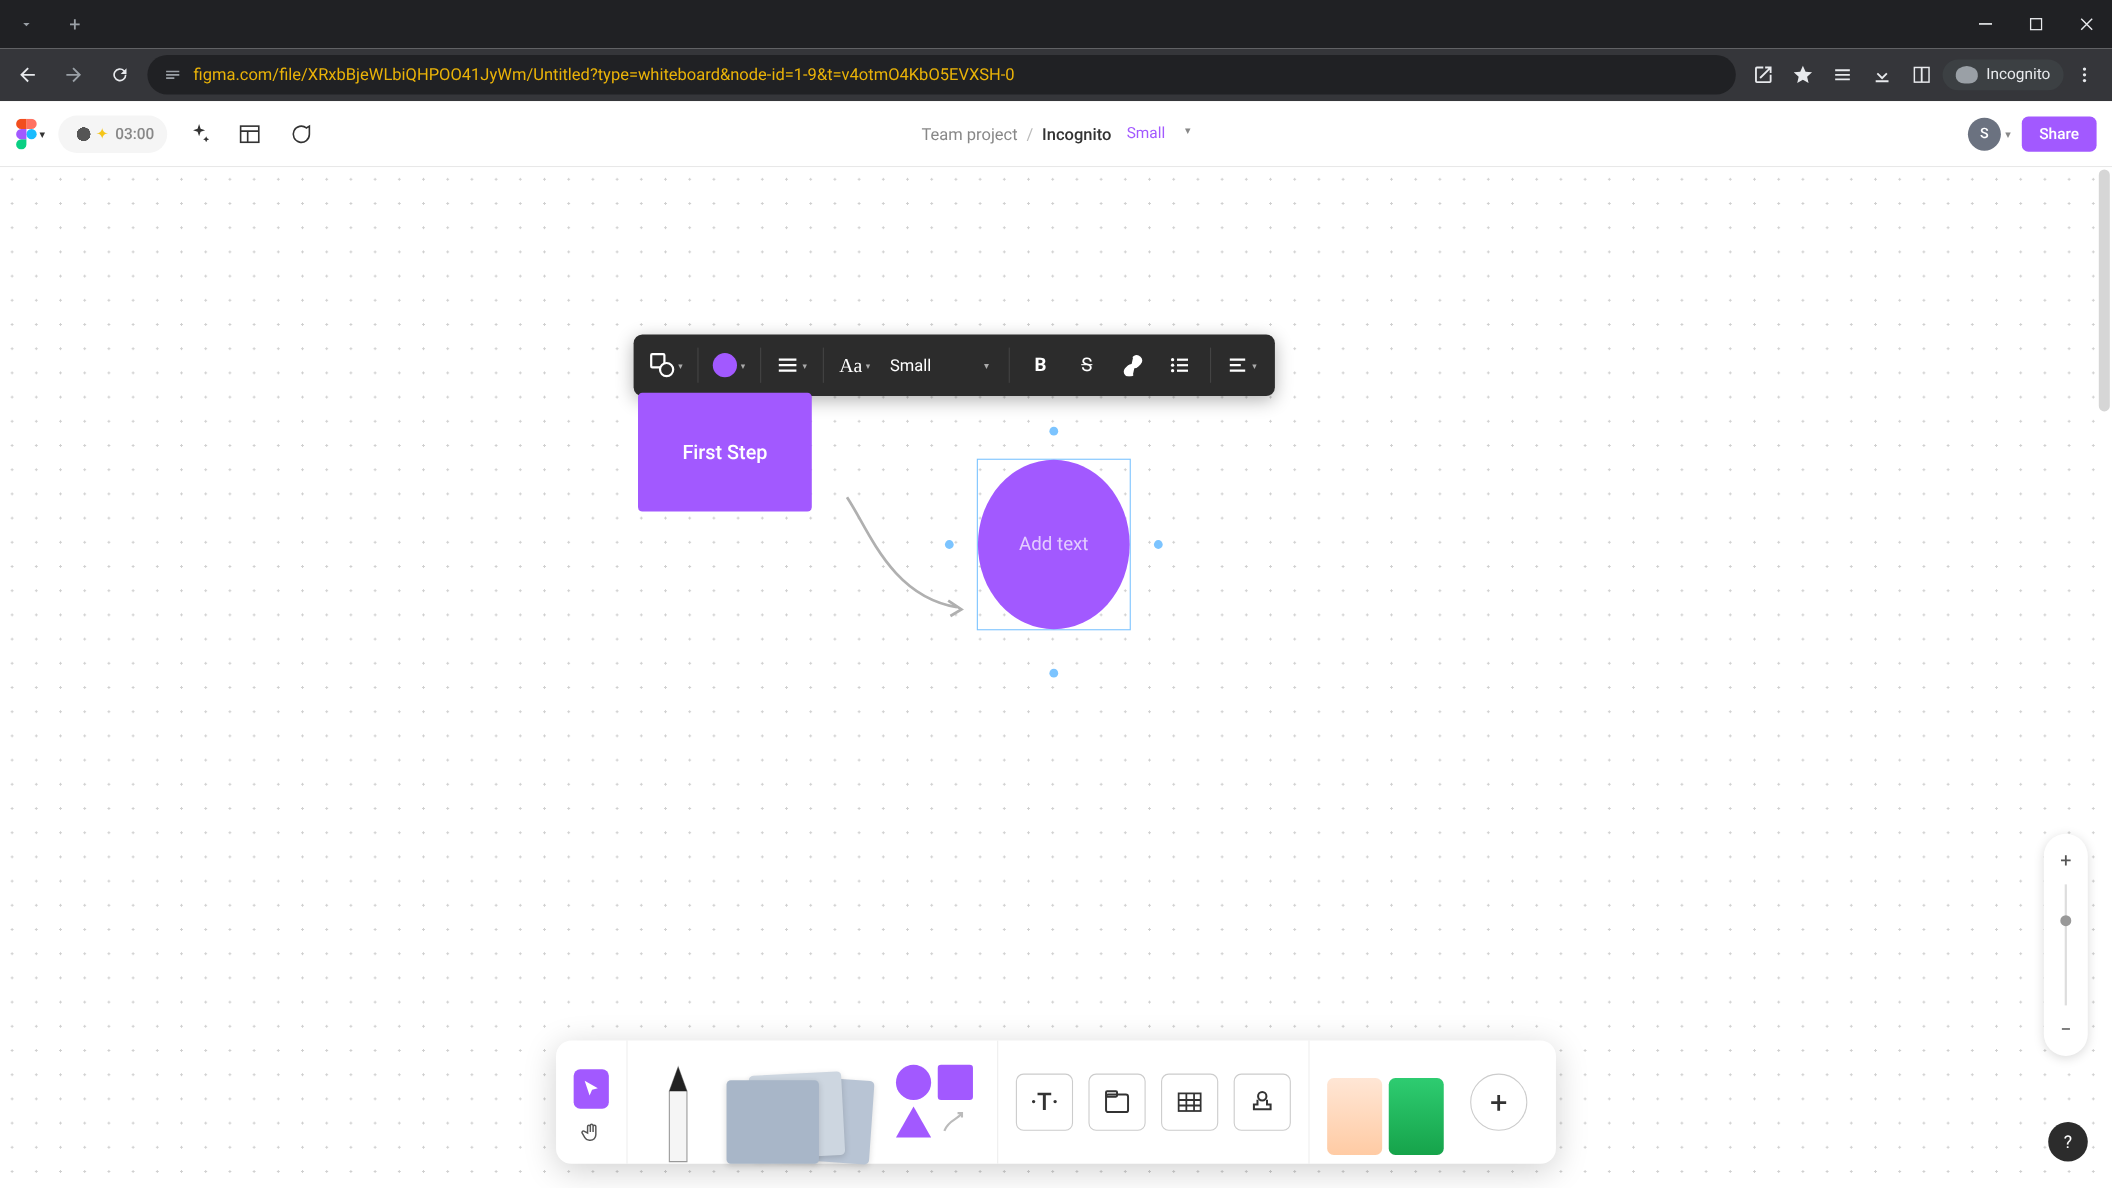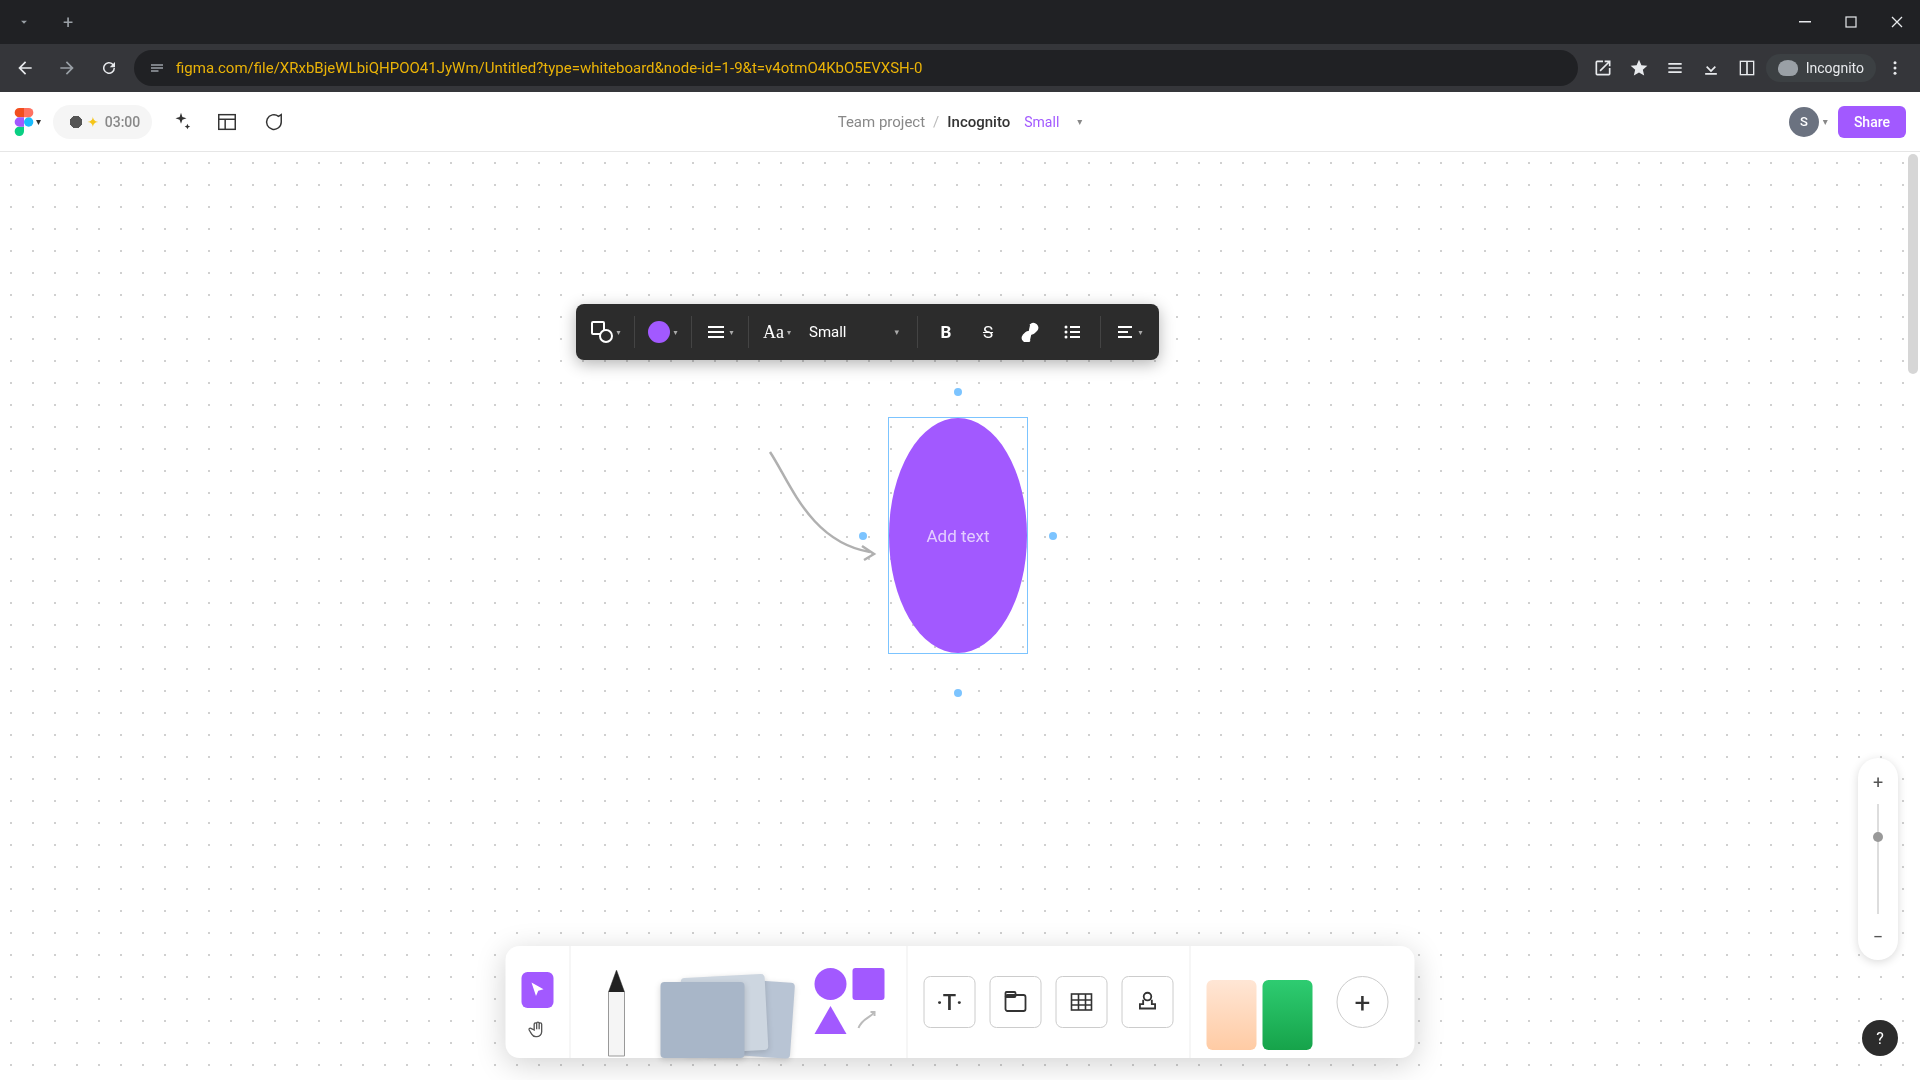--- a/index.html
+++ b/index.html
@@ -29,35 +29,35 @@
 
 .figjam-header { height: 60px; border-bottom: 1px solid #e6e6e6; display: flex; align-items: center; padding: 0 14px; background: #fff; position: relative; }
 .hdr-left { display: flex; align-items: center; gap: 12px; }
 .figma-logo { width: 20px; height: 28px; position: relative; }
 .figma-logo svg { width: 100%; height: 100%; }
 .logo-chevron { color: #333; font-size: 10px; margin-left: 2px; }
 .timer-pill { background: #f5f5f5; border-radius: 20px; padding: 6px 12px; display: flex; align-items: center; gap: 6px; font-size: 14px; color: #888; font-weight: 500; }
 .timer-icon { width: 22px; height: 22px; background: radial-gradient(circle,#555 40%,transparent 41%); border-radius: 50%; }
 .timer-star { color: #f5c518; font-size: 14px; margin-left: -6px; }
 .hdr-tool { width: 34px; height: 34px; display: flex; align-items: center; justify-content: center; color: #333; cursor: pointer; }
-.hdr-center { position: absolute; left: 50%; transform: translateX(-50%); display: flex; align-items: center; gap: 8px; font-size: 15px; }
+.hdr-center { position: absolute; left: 50%; transform: translateX(-50%); display: flex; gap: 8px; font-size: 15px; }
 .breadcrumb-team { color: #888; }
 .breadcrumb-sep { color: #bbb; }
 .breadcrumb-title { color: #333; font-weight: 500; }
 .plan-badge { color: #a259ff; font-size: 14px; margin-left: 6px; }
 .plan-chevron { color: #888; font-size: 10px; margin-left: 10px; }
 .hdr-right { margin-left: auto; display: flex; align-items: center; gap: 10px; }
 .avatar { width: 30px; height: 30px; border-radius: 50%; background: #6b7280; color: #fff; display: flex; align-items: center; justify-content: center; font-size: 13px; font-weight: 500; }
 .avatar-chevron { color: #888; font-size: 10px; }
 .share-btn { background: #a259ff; color: #fff; border: none; border-radius: 6px; padding: 8px 16px; font-size: 14px; font-weight: 500; cursor: pointer; }
 
 
 .canvas-wrap { position: relative; height: calc(1080px - 44px - 48px - 60px); background: #fff; background-image: radial-gradient(circle, #d0d0d0 1px, transparent 1px); background-size: 22px 22px; overflow: hidden; }
 .shape-rect { position: absolute; left: 580px; top: 205px; width: 158px; height: 108px; background: #a259ff; border-radius: 4px; display: flex; align-items: center; justify-content: center; color: #fff; font-size: 18px; font-weight: 500; }
-.shape-ellipse-wrap { position: absolute; left: 888px; top: 265px; width: 140px; height: 237px; border: 1.5px solid #7cc4ff; }
+.shape-ellipse-wrap { position: absolute; left: 888px; top: 265px; width: 140px; height: 156px; border: 1.5px solid #7cc4ff; }
 .shape-ellipse { width: 100%; height: 100%; background: #a259ff; border-radius: 50%; display: flex; align-items: center; justify-content: center; color: rgba(255,255,255,0.7); font-size: 17px; }
 .sel-handle { position: absolute; width: 8px; height: 8px; background: #7cc4ff; border-radius: 50%; }
 .sh-top { left: 50%; top: -30px; transform: translateX(-50%); }
 .sh-bottom { left: 50%; bottom: -44px; transform: translateX(-50%); }
 .sh-left { left: -30px; top: 50%; transform: translateY(-50%); }
 .sh-right { right: -30px; top: 50%; transform: translateY(-50%); }
 .connector { position: absolute; left: 760px; top: 290px; }
 
 
 .ctx-toolbar { position: absolute; left: 576px; top: 152px; background: #2c2c2c; border-radius: 8px; height: 56px; display: flex; align-items: center; padding: 0 10px; gap: 2px; box-shadow: 0 4px 16px rgba(0,0,0,0.3); }
@@ -308,20 +308,23 @@
     <div class="ctx-btn">
       <svg width="20" height="20">
           <line x1="3" y1="5" x2="17" y2="5" stroke="#fff" stroke-width="2"></line>
           <line x1="3" y1="10" x2="13" y2="10" stroke="#fff" stroke-width="2"></line>
           <line x1="3" y1="15" x2="17" y2="15" stroke="#fff" stroke-width="2"></line>
         </svg>
       <span class="chev">▾</span>
     </div>
   </div>
 
+  <div class="shape-rect">
+    <span>First Step</span>
+  </div>
 
   <svg class="connector" width="130" height="130">
     <path d="M10 10 C 30 40, 50 100, 110 110" stroke="#b0b0b0" stroke-width="2.5" fill="none"></path>
     <path d="M102 104 L114 112 L104 118" stroke="#b0b0b0" stroke-width="2.5" fill="none"></path>
   </svg>
 
   <div class="shape-ellipse-wrap">
     <div class="shape-ellipse">
       <span>Add text</span>
     </div>

